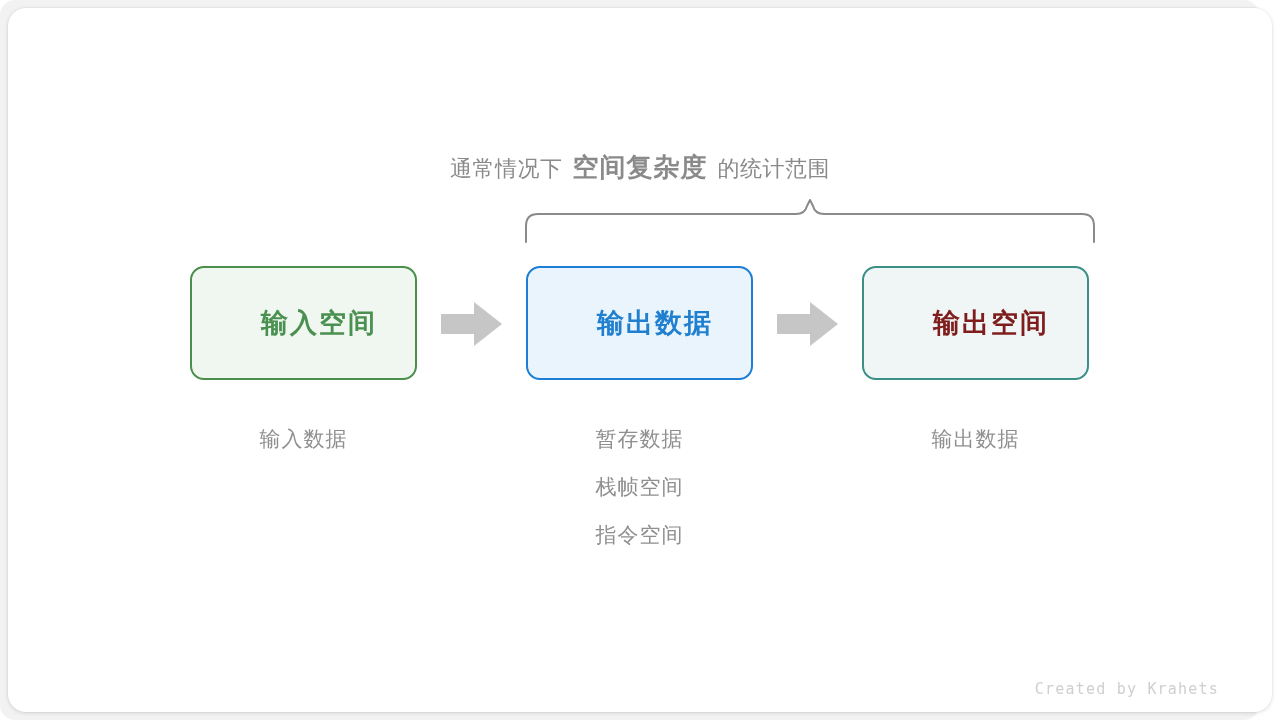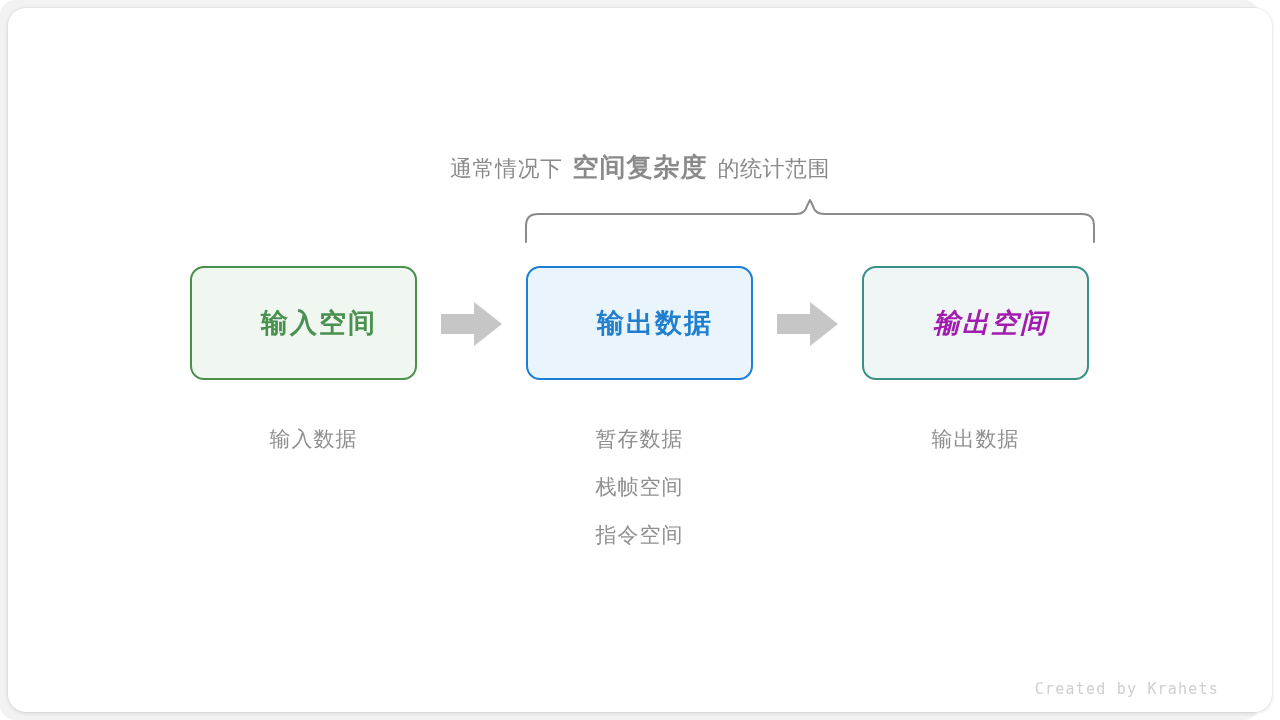--- a/index.html
+++ b/index.html
@@ -105,21 +105,21 @@
     position: absolute;
     width: 227px;
     text-align: center;
     color: #8f8f8f;
     font-size: 21px;
   }
   .sublabels div {
     line-height: 48px;
     letter-spacing: 1px;
   }
-  #sub-input  { left: 200px; top: 415px; }
+  #sub-input  { left: 190px; top: 415px; }
   #sub-temp   { left: 526px; top: 415px; }
   #sub-output { left: 862px; top: 415px; }
 
   
   #watermark {
     position: absolute;
     right: 40px;
     bottom: 22px;
     color: #cfcfcf;
     font-family: "DejaVu Sans Mono", "Liberation Mono", monospace;
@@ -146,21 +146,21 @@
 
   <div class="box" id="box-input" style="border: 2px solid rgb(74, 143, 74); background: rgb(240, 247, 240);">
     <span class="box-label" style="color: rgb(74, 144, 80);">输入空间</span>
   </div>
 
   <div class="box" id="box-temp" style="border: 2px solid rgb(28, 126, 214); background: rgb(234, 244, 253);">
     <span class="box-label" style="color: rgb(32, 128, 207);">输出数据</span>
   </div>
 
   <div class="box" id="box-output" style="border: 2px solid rgb(58, 143, 135); background: rgb(239, 246, 245);">
-    <span class="box-label" style="color: #a21caf; font-style: italic;">输出空间</span>
+    <span class="box-label" style="color: #7f1d1d;">输出空间</span>
   </div>
 
   <div class="arrow" id="arrow-1">
     <svg width="62" height="48" viewBox="0 0 62 48" xmlns="http://www.w3.org/2000/svg">
       <path d="M 0 14 L 33 14 L 33 2 L 61 24 L 33 46 L 33 34 L 0 34 Z" fill="#c6c6c6"></path>
     </svg>
   </div>
 
   <div class="arrow" id="arrow-2">
     <svg width="62" height="48" viewBox="0 0 62 48" xmlns="http://www.w3.org/2000/svg">

